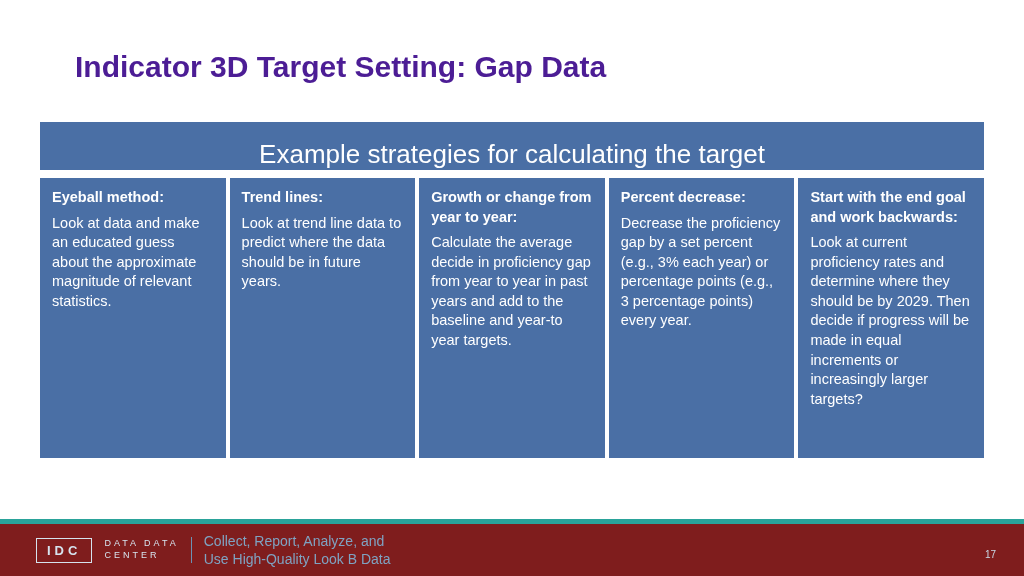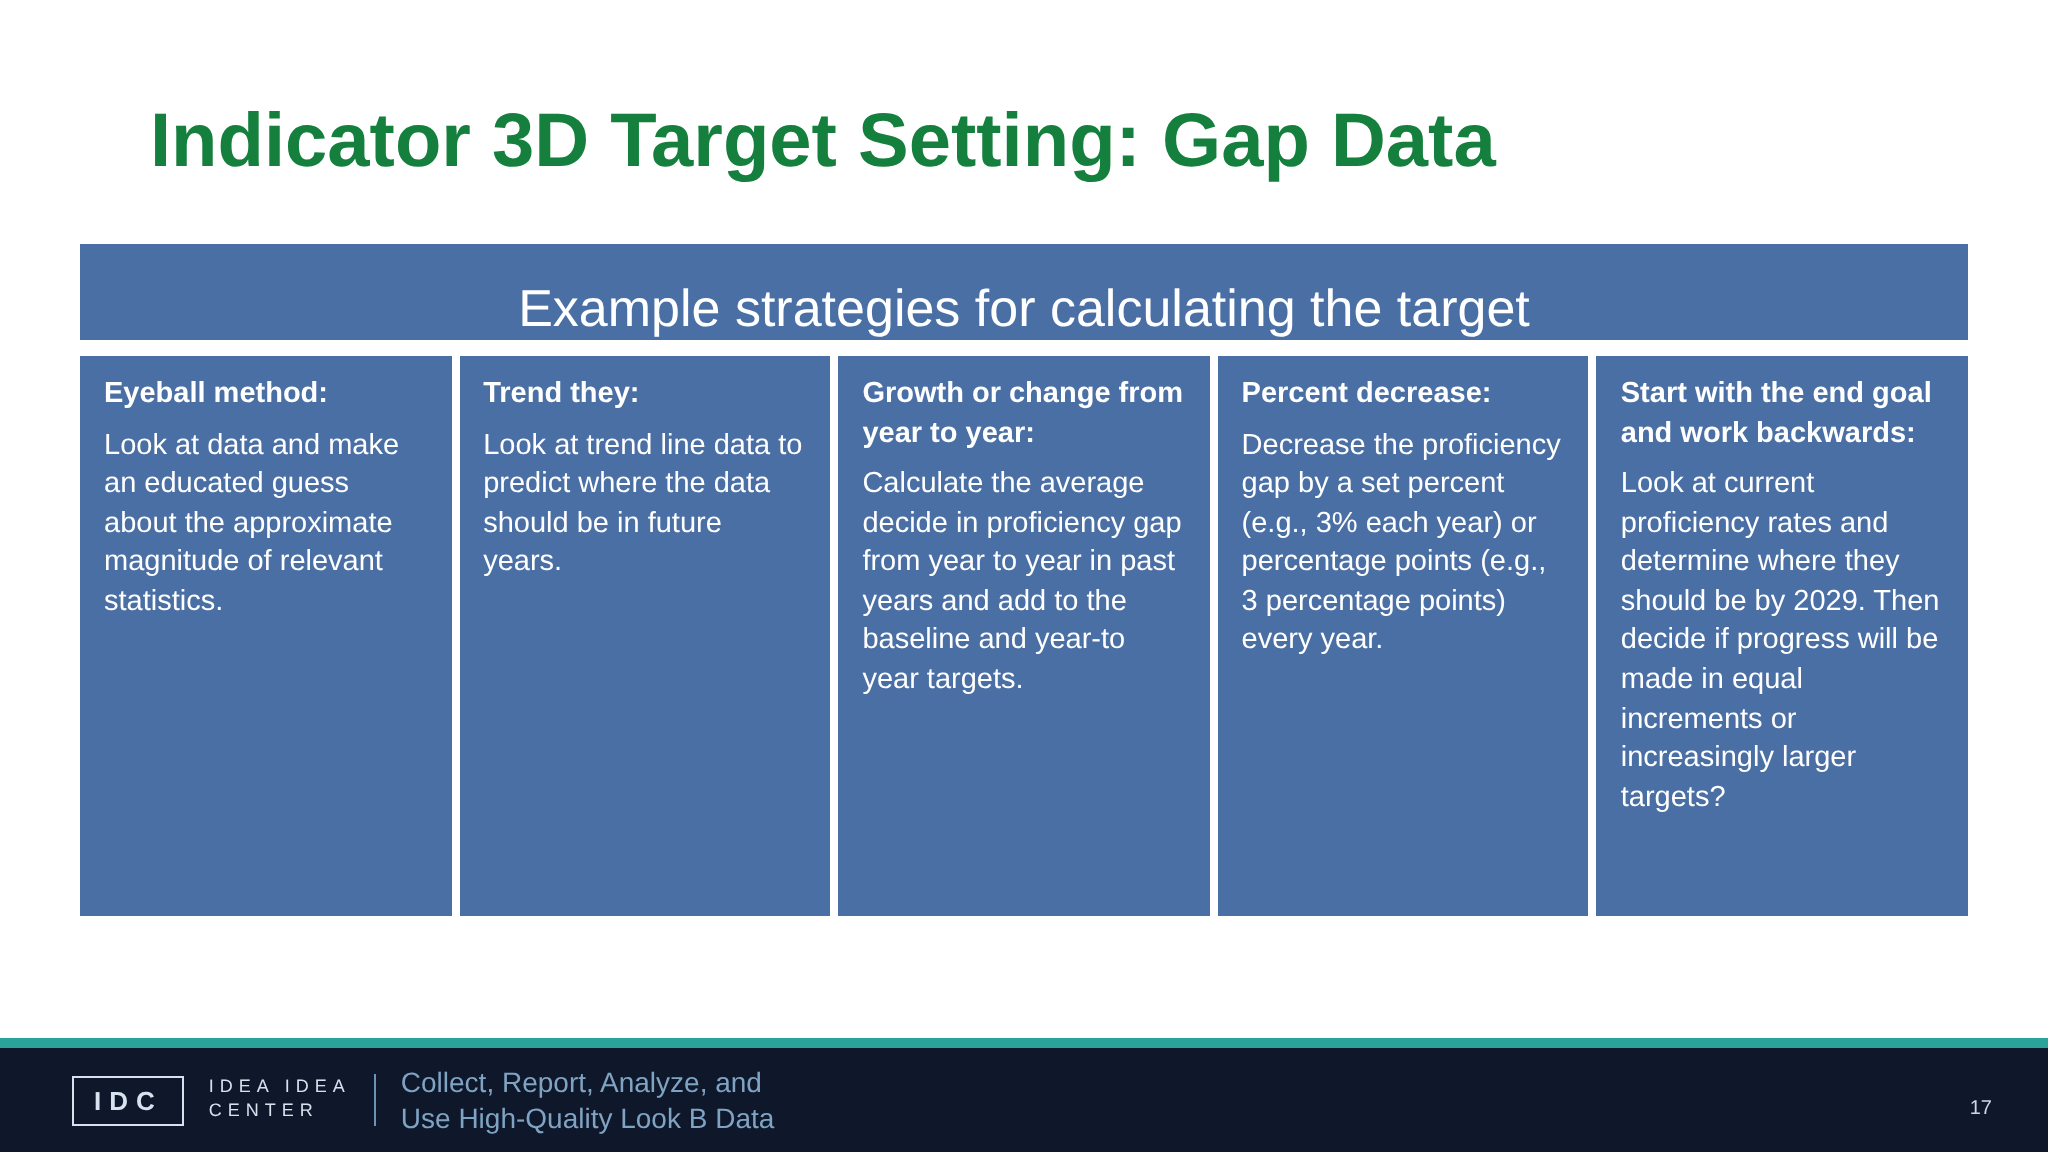--- a/index.html
+++ b/index.html
@@ -1,24 +1,24 @@
 <!DOCTYPE html>
 <html><head>
 <meta charset="utf-8">
 <style>
   * { box-sizing: border-box; margin: 0; padding: 0; }
   html, body { width: 1024px; height: 576px; font-family: "Segoe UI", Arial, sans-serif; background: #fff; overflow: hidden; }
   .slide { position: relative; width: 1024px; height: 576px; background: #fff; }
-  .title { position: absolute; left: 75px; top: 50px; font-size: 38px; font-weight: 700; color: #15803d; }
+  .title { position: absolute; left: 75px; top: 50px; font-size: 30px; font-weight: 700; color: #4c1d95; }
   .subtitle-bar { position: absolute; left: 40px; top: 122px; width: 944px; height: 48px; background: #4a6fa5; color: #fff; font-size: 26px; display: flex; align-items: flex-end; justify-content: center; }
   .cards { position: absolute; left: 40px; top: 178px; width: 944px; display: flex; gap: 4px; }
   .card { flex: 1; background: #4a6fa5; color: #fff; padding: 10px 12px 16px 12px; min-height: 280px; font-size: 14.5px; line-height: 1.35; }
   .card-title { font-weight: 700; margin-bottom: 6px; }
   .footer-accent { position: absolute; left: 0; bottom: 52px; width: 1024px; height: 5px; background: #2aa39a; }
-  .footer { position: absolute; left: 0; bottom: 0; width: 1024px; height: 52px; background: #0f172a; color: #d6e3ee; display: flex; align-items: center; }
+  .footer { position: absolute; left: 0; bottom: 0; width: 1024px; height: 52px; background: #7f1d1d; color: #d6e3ee; display: flex; align-items: center; }
   .idc-box { margin-left: 36px; border: 1.5px solid #d6e3ee; padding: 4px 10px; font-size: 13px; letter-spacing: 4px; font-weight: 600; }
   .idc-label { margin-left: 12px; font-size: 9px; letter-spacing: 3px; line-height: 1.3; }
   .idc-divider { width: 1px; height: 26px; background: #6b93b5; margin: 0 12px; }
   .idc-tag { font-size: 14px; color: #7fa3c2; line-height: 1.3; }
   .page-num { position: absolute; right: 28px; bottom: 16px; color: #c9d9e6; font-size: 10px; }
 </style>
 </head>
 <body>
 
 <div class="slide">
@@ -28,21 +28,21 @@
   <div class="subtitle-bar">
     <span>Example strategies for calculating the target</span>
   </div>
 
   <div class="cards">
     <div class="card">
       <div class="card-title">Eyeball method:</div>
       <div>Look at data and make an educated guess about the approximate magnitude of relevant statistics.</div>
     </div>
     <div class="card">
-      <div class="card-title">Trend they:</div>
+      <div class="card-title">Trend lines:</div>
       <div>Look at trend line data to predict where the data should be in future years.</div>
     </div>
     <div class="card">
       <div class="card-title">Growth or change from year to year:</div>
       <div>Calculate the average decide in proficiency gap from year to year in past years and add to the baseline and year-to year targets.</div>
     </div>
     <div class="card">
       <div class="card-title">Percent decrease:</div>
       <div>Decrease the proficiency gap by a set percent (e.g., 3% each year) or percentage points (e.g., 3 percentage points) every year.</div>
     </div>
@@ -50,21 +50,21 @@
       <div class="card-title">Start with the end goal and work backwards:</div>
       <div>Look at current proficiency rates and determine where they should be by 2029. Then decide if progress will be made in equal increments or increasingly larger targets?</div>
     </div>
   </div>
 
   <div class="footer-accent"></div>
 
   <div class="footer">
     <div class="idc-box">IDC</div>
     <div class="idc-label">
-      <div>IDEA IDEA</div>
+      <div>DATA DATA</div>
       <div>CENTER</div>
     </div>
     <div class="idc-divider"></div>
     <div class="idc-tag">
       <div>Collect, Report, Analyze, and</div>
       <div>Use High-Quality Look B Data</div>
     </div>
     <div class="page-num">17</div>
   </div>
 

